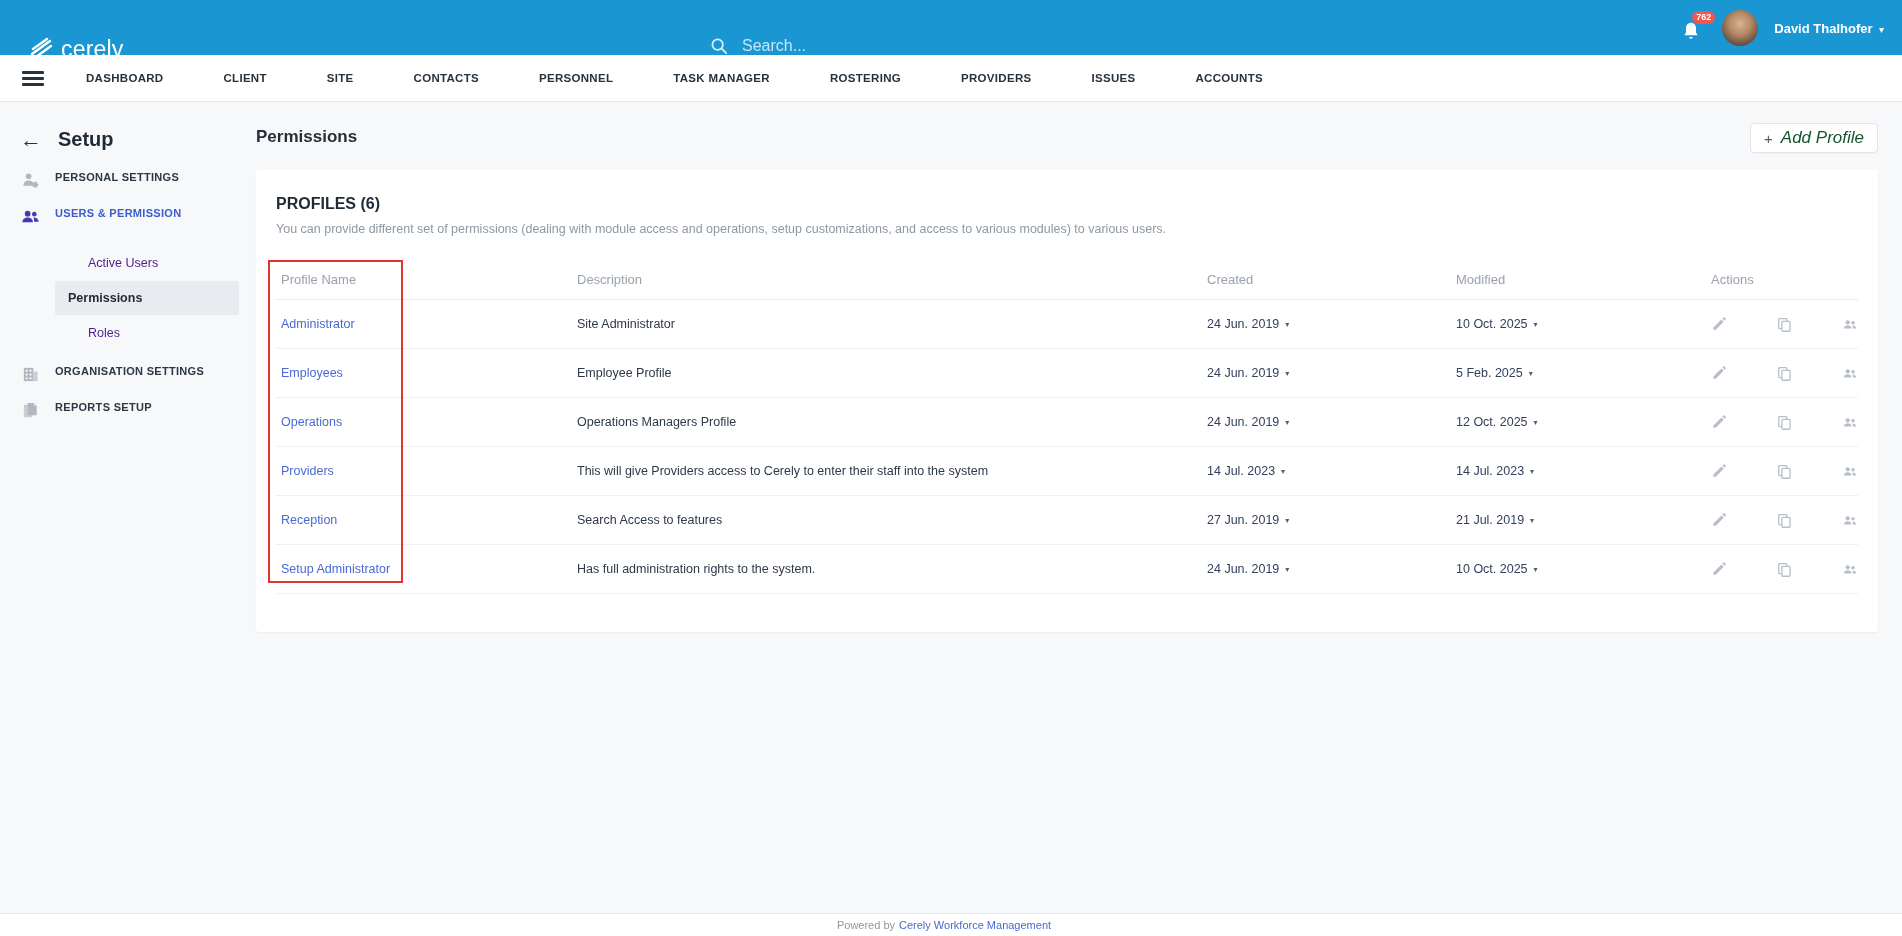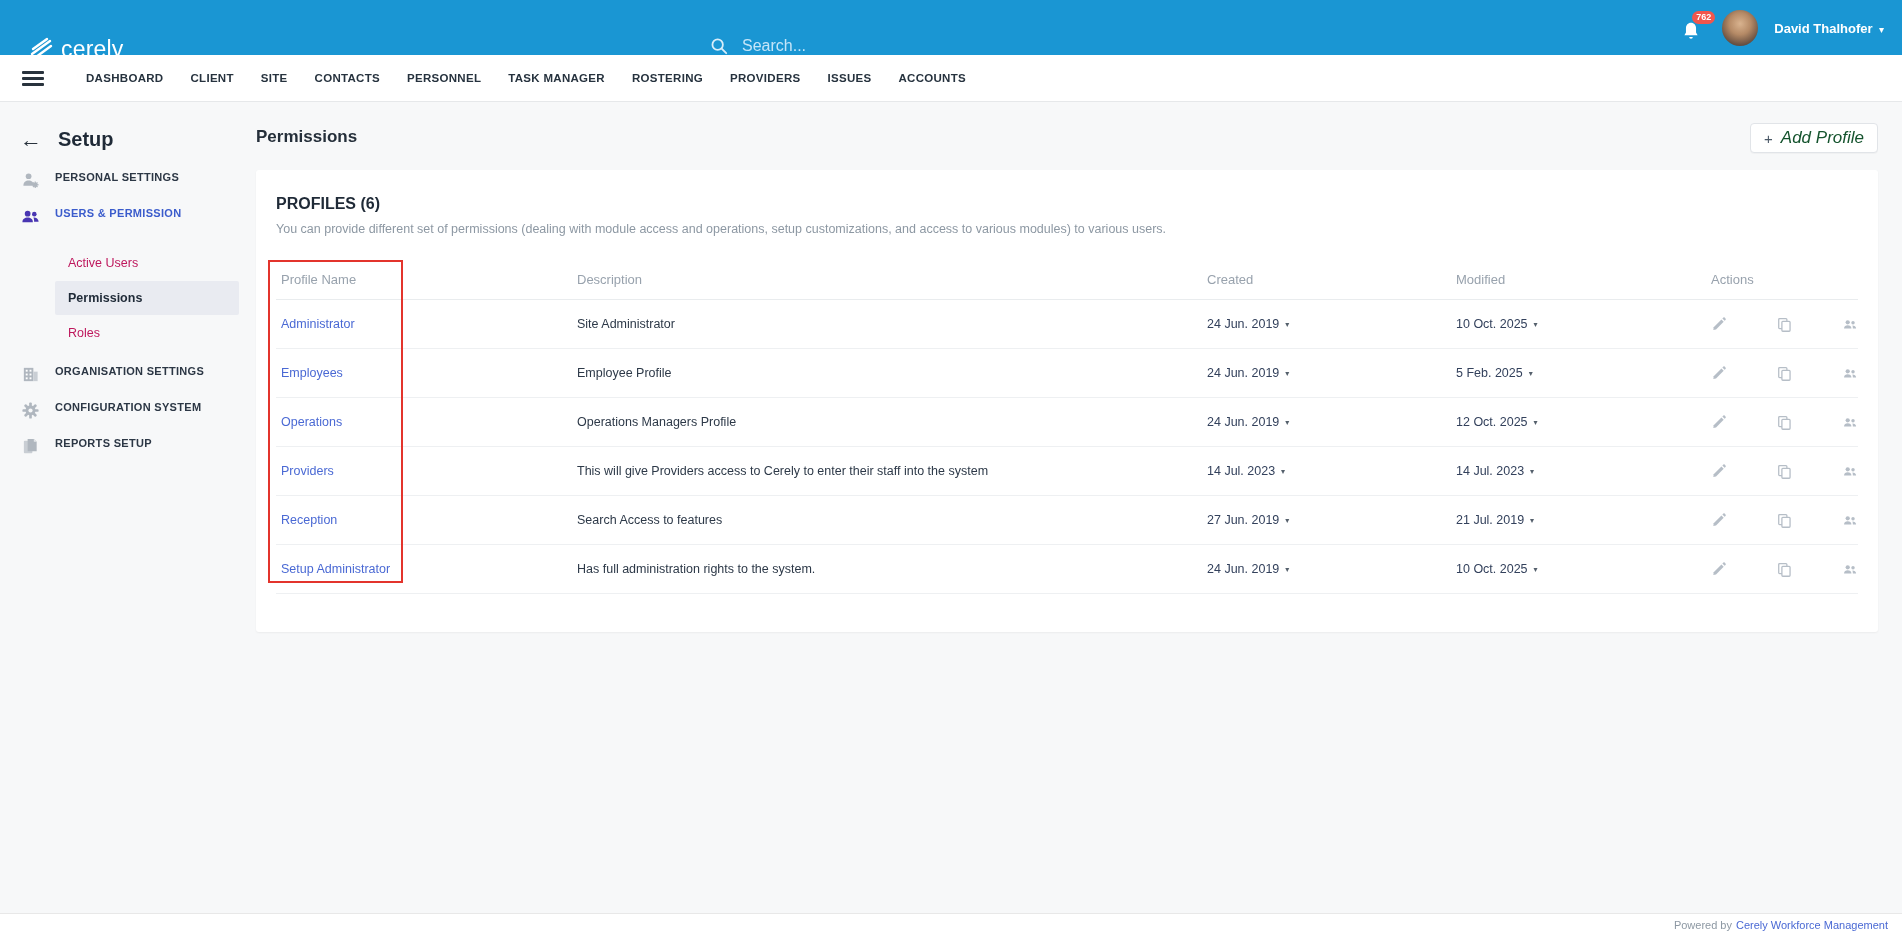--- a/index.html
+++ b/index.html
@@ -21,38 +21,38 @@
   .badge { position:absolute; top:-2px; left:12px; background:#f2564d; color:#fff; font-size:9px; font-weight:700; border-radius:8px; padding:2px 4px; line-height:1; }
   .avatar { width:36px; height:36px; border-radius:50%;
             background:radial-gradient(circle at 50% 38%, #d9b38f 0%, #b58a66 38%, #6b5242 72%, #3c3029 100%); }
   .user-name { color:#ffffff; font-size:13px; font-weight:700; }
   .user-caret { color:#ffffff; font-size:10px; margin-left:2px; }
 
   
   .navbar { height:47px; background:#ffffff; border-bottom:1px solid #e6e8ea; display:flex; align-items:center; }
   .hamburger { width:22px; margin-left:22px; cursor:pointer; }
   .hamburger .bar { height:3px; background:#29333d; margin:3px 0; border-radius:1px; }
-  .nav-items { display:flex; margin-left:42px; gap:27px; }
+  .nav-items { display:flex; margin-left:42px; gap:60px; }
   .nav-item { font-size:11.5px; font-weight:700; color:#26323e; letter-spacing:0.3px; cursor:pointer; }
 
   
   .page { position:relative; height:834px; }
 
   
   .sidebar { position:absolute; left:0; top:0; width:255px; height:100%; }
   .setup-header { display:flex; align-items:center; gap:16px; padding:26px 0 6px 20px; }
   .back-arrow { font-size:22px; color:#29333d; cursor:pointer; line-height:1; }
   .setup-title { font-size:20px; font-weight:700; color:#1f2a37; }
   .side-menu { margin-top:14px; }
   .side-item { display:flex; align-items:flex-start; gap:15px; height:36px; padding-left:21px; cursor:pointer; }
   .side-item .sicon { width:19px; height:19px; flex:0 0 19px; }
   .side-label { font-size:11px; font-weight:700; color:#2c3745; letter-spacing:0.3px; }
   .side-item.active .side-label { color:#3b5ccc; }
   .sub-list { margin:2px 0 6px 0; }
-  .sub-item { height:36px; display:flex; align-items:center; padding-left:68px; font-size:12.5px; color:#be185d; cursor:pointer; }
+  .sub-item { height:36px; display:flex; align-items:center; padding-left:88px; font-size:12.5px; color:#4c1d95; cursor:pointer; }
   .sub-item.selected { background:#e9ebf1; margin-left:55px; padding-left:13px; width:184px; border-radius:2px; height:34px; color:#1f2a37; font-weight:700; }
   .side-gap { height:8px; }
 
   
   .main { position:absolute; left:255px; top:0; right:0; }
   .main-titlebar { position:relative; height:64px; }
   .page-title { position:absolute; left:1px; top:25px; font-size:17px; font-weight:700; color:#252f3a; }
   .add-btn { position:absolute; right:24px; top:21px; height:30px; background:#ffffff; border:1px solid #e1e4e8; border-radius:4px;
              display:flex; align-items:center; gap:8px; padding:0 13px; cursor:pointer; box-shadow:0 1px 1px rgba(0,0,0,0.03); }
   .add-plus { font-size:15px; color:#4a5866; font-weight:400; }
@@ -73,21 +73,21 @@
   .td.pdesc { color:#2d3948; }
   .td.pdate { color:#33415c; }
   .date-caret { font-size:8px; color:#55606c; margin-left:6px; vertical-align:1px; cursor:pointer; }
   .td.pactions { display:flex; gap:49px; }
   .act-icon { width:18px; height:18px; cursor:pointer; }
 
   .red-box { position:absolute; left:268px; top:158px; width:135px; height:323px; border:2px solid #e3342c; pointer-events:none; }
 
   
   .footer { position:absolute; left:0; bottom:0; width:100%; height:23px; background:#ffffff; border-top:1px solid #e8e8e8;
-            display:flex; align-items:center; justify-content:flex-end; padding-right:14px; gap:4px; }
+            display:flex; align-items:center; justify-content:center; padding-right:14px; gap:4px; }
   .footer-text { font-size:11px; color:#8d98a3; }
   .footer-link { font-size:11px; color:#4a69d4; cursor:pointer; }
 </style>
 </head>
 <body>
 
 <div class="topbar">
   <div class="brand">
     <svg class="brand-logo" viewBox="0 0 26 26">
       <g stroke="#ffffff" stroke-width="2.4" stroke-linecap="round" fill="none">
@@ -194,33 +194,20 @@
               <rect x="9" y="5" width="2" height="2"></rect>
             <rect x="5" y="9" width="2" height="2"></rect>
               <rect x="9" y="9" width="2" height="2"></rect>
             <rect x="5" y="13" width="2" height="2"></rect>
               <rect x="9" y="13" width="2" height="2"></rect>
           </g>
         </svg>
         <span class="side-label">ORGANISATION SETTINGS</span>
       </div>
 
-      <div class="side-item">
-        <svg class="sicon" viewBox="0 0 20 20">
-          <g fill="#b0b7bf">
-            <rect x="8.6" y="1.5" width="2.8" height="17" rx="1"></rect>
-            <rect x="8.6" y="1.5" width="2.8" height="17" rx="1" transform="rotate(45 10 10)"></rect>
-            <rect x="8.6" y="1.5" width="2.8" height="17" rx="1" transform="rotate(90 10 10)"></rect>
-            <rect x="8.6" y="1.5" width="2.8" height="17" rx="1" transform="rotate(135 10 10)"></rect>
-            <circle cx="10" cy="10" r="5.2"></circle>
-          </g>
-          <circle cx="10" cy="10" r="2.2" fill="#f7f8f9"></circle>
-        </svg>
-        <span class="side-label">CONFIGURATION SYSTEM</span>
-      </div>
 
       <div class="side-item">
         <svg class="sicon" viewBox="0 0 20 20">
           <rect x="3" y="4" width="9" height="13" rx="1" fill="#c9ced4"></rect>
           <path d="M7 2 L13.5 2 L16.5 5 L16.5 15 L7 15 Z" fill="#b0b7bf"></path>
           <path d="M13.5 2 L13.5 5 L16.5 5 Z" fill="#e3e6e9"></path>
         </svg>
         <span class="side-label">REPORTS SETUP</span>
       </div>
     </div>

